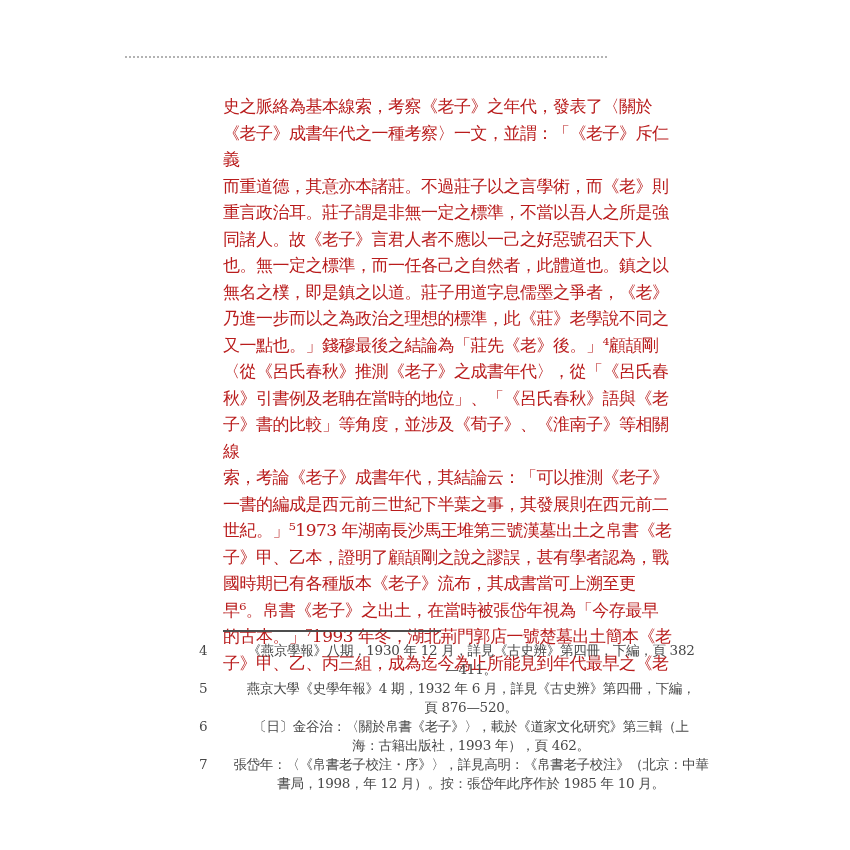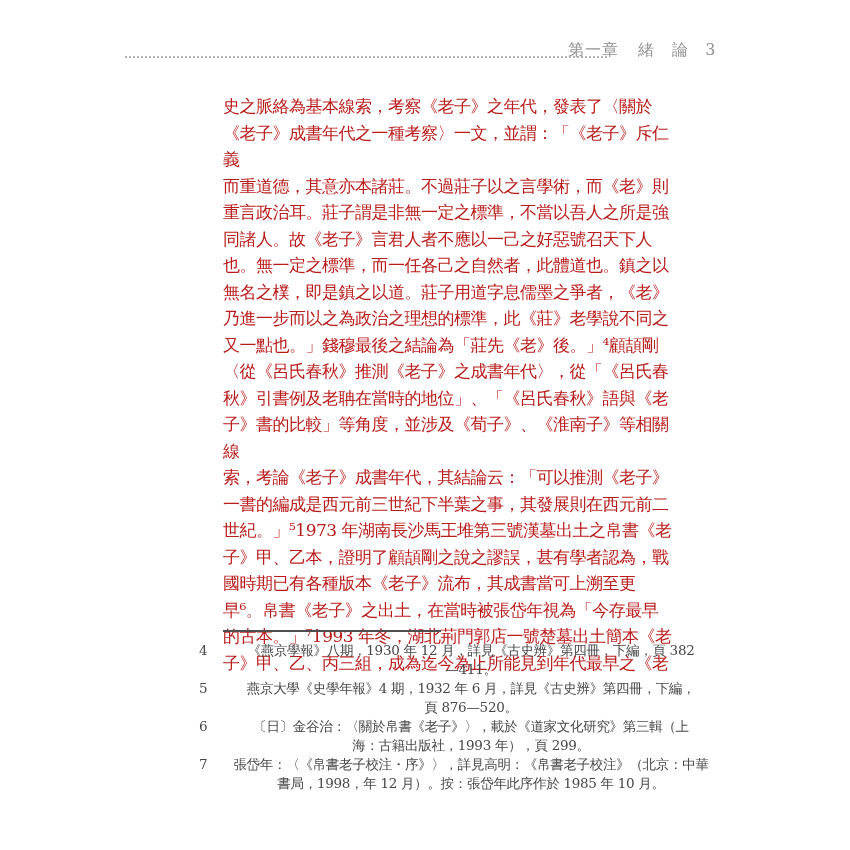--- a/index.html
+++ b/index.html
@@ -76,25 +76,20 @@
     white-space: pre-line;
     letter-spacing: -0.3px;
     text-align: center;
   }
 </style>
 </head>
 <body>
 
 <div class="page">
 
-  <div class="running-header">
-    <span class="chapter">第一章</span>
-    <span class="section">緒　論</span>
-    <span class="pagenum">3</span>
-  </div>
 
   <div class="dotted-rule"></div>
 
   <div class="body-text">史之脈絡為基本線索，考察《老子》之年代，發表了〈關於
 《老子》成書年代之一種考察〉一文，並謂：「《老子》斥仁義
 而重道德，其意亦本諸莊。不過莊子以之言學術，而《老》則
 重言政治耳。莊子謂是非無一定之標準，不當以吾人之所是強
 同諸人。故《老子》言君人者不應以一己之好惡號召天下人
 也。無一定之標準，而一任各己之自然者，此體道也。鎮之以
 無名之樸，即是鎮之以道。莊子用道字息儒墨之爭者，《老》
@@ -121,21 +116,21 @@
 —411。</span>
     </div>
     <div class="footnote">
       <span class="fn-num">5</span>
       <span class="fn-text">燕京大學《史學年報》4 期，1932 年 6 月，詳見《古史辨》第四冊，下編，
 頁 876—520。</span>
     </div>
     <div class="footnote">
       <span class="fn-num">6</span>
       <span class="fn-text">〔日〕金谷治：〈關於帛書《老子》〉，載於《道家文化研究》第三輯（上
-海：古籍出版社，1993 年），頁 299。</span>
+海：古籍出版社，1993 年），頁 462。</span>
     </div>
     <div class="footnote">
       <span class="fn-num">7</span>
       <span class="fn-text">張岱年：〈《帛書老子校注・序》〉，詳見高明：《帛書老子校注》（北京：中華
 書局，1998，年 12 月）。按：張岱年此序作於 1985 年 10 月。</span>
     </div>
   </div>
 
 </div>
 

